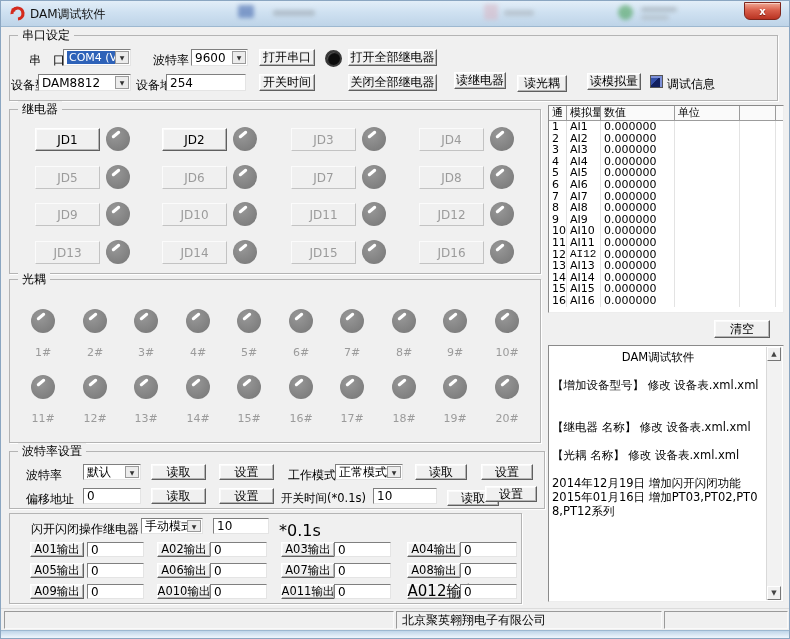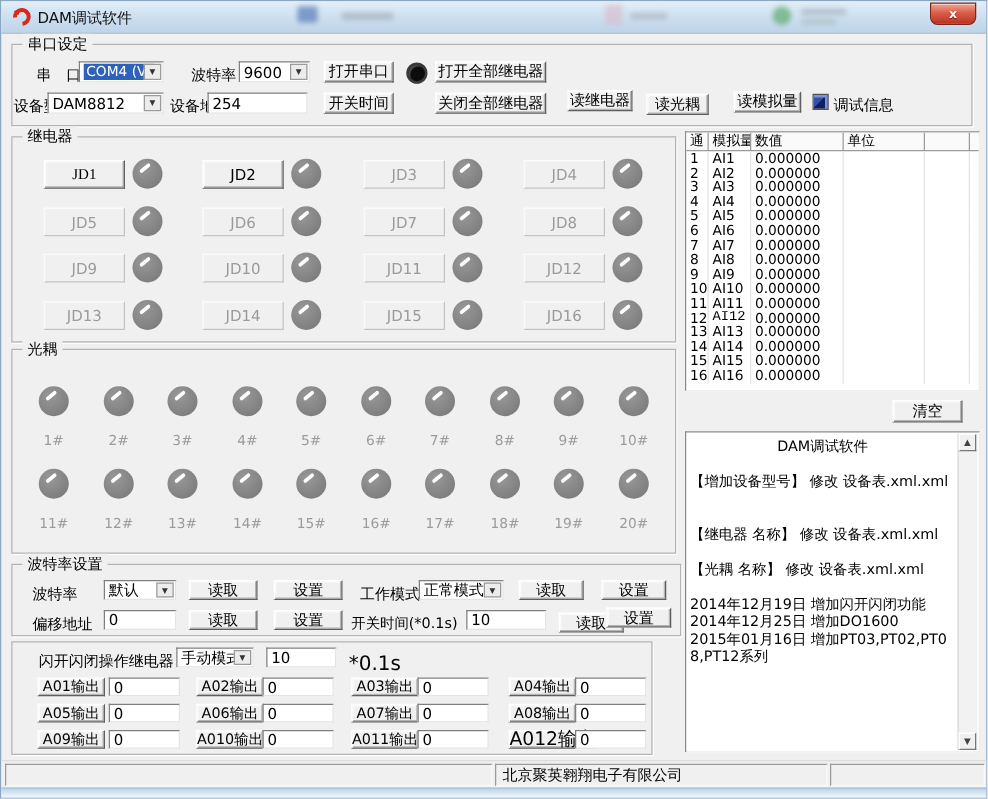--- a/index.html
+++ b/index.html
@@ -122,21 +122,21 @@
   <div class="btn" style="left:347px;top:73px;width:89px;height:17px;">关闭全部继电器</div>
   <div class="btn" style="left:453px;top:71px;width:52px;height:17px;">读继电器</div>
   <div class="btn" style="left:516px;top:74px;width:50px;height:17px;">读光耦</div>
   <div class="btn" style="left:586px;top:72px;width:54px;height:17px;">读模拟量</div>
   <div class="dbg-icon" style="left:649px;top:74px;"></div>
   <span class="label" style="left:666px;top:75px;">调试信息</span>
 
   <div class="groupbox" style="left:8px;top:108px;width:532px;height:165px;">
     <span class="gb-label">继电器</span>
     <div id="relay-grid" style="position:absolute;left:0;top:0;right:0;bottom:0;">
-        <div class="btn" style="left:25px;top:18px;width:65px;height:23px;font-family:Liberation Serif, serif;">JD1</div>
+        <div class="btn" style="left:25px;top:18px;width:65px;height:23px;">JD1</div>
         <div class="lamp" style="left:96px;top:17px;"></div>
         <div class="btn" style="left:152px;top:18px;width:65px;height:23px;">JD2</div>
         <div class="lamp" style="left:223px;top:17px;"></div>
         <div class="btn dis" style="left:281px;top:18px;width:65px;height:23px;">JD3</div>
         <div class="lamp" style="left:352px;top:17px;"></div>
         <div class="btn dis" style="left:409px;top:18px;width:65px;height:23px;">JD4</div>
         <div class="lamp" style="left:480px;top:17px;"></div>
         <div class="btn dis" style="left:25px;top:56px;width:65px;height:23px;">JD5</div>
         <div class="lamp" style="left:96px;top:55px;"></div>
         <div class="btn dis" style="left:152px;top:56px;width:65px;height:23px;">JD6</div>
@@ -409,21 +409,20 @@
         <div class="log-line center">DAM调试软件</div>
         <div class="log-line">&nbsp;</div>
         <div class="log-line">【增加设备型号】 修改  设备表.xml.xml</div>
         <div class="log-line">&nbsp;</div>
         <div class="log-line">&nbsp;</div>
         <div class="log-line">【继电器 名称】 修改  设备表.xml.xml</div>
         <div class="log-line">&nbsp;</div>
         <div class="log-line">【光耦 名称】 修改  设备表.xml.xml</div>
         <div class="log-line">&nbsp;</div>
         <div class="log-line">2014年12月19日  增加闪开闪闭功能</div>
-        <div class="log-line">2014年12月25日  增加DO1600</div>
         <div class="log-line">2015年01月16日  增加PT03,PT02,PT08,PT12系列</div>
       </div>
     <div class="vscroll">
       <div class="sb-btn sb-up"></div>
       <div class="sb-btn sb-down"></div>
     </div>
   </div>
 
   <div class="statusbar">
     <div class="status-panel" style="left:3px;width:390px;"></div>

